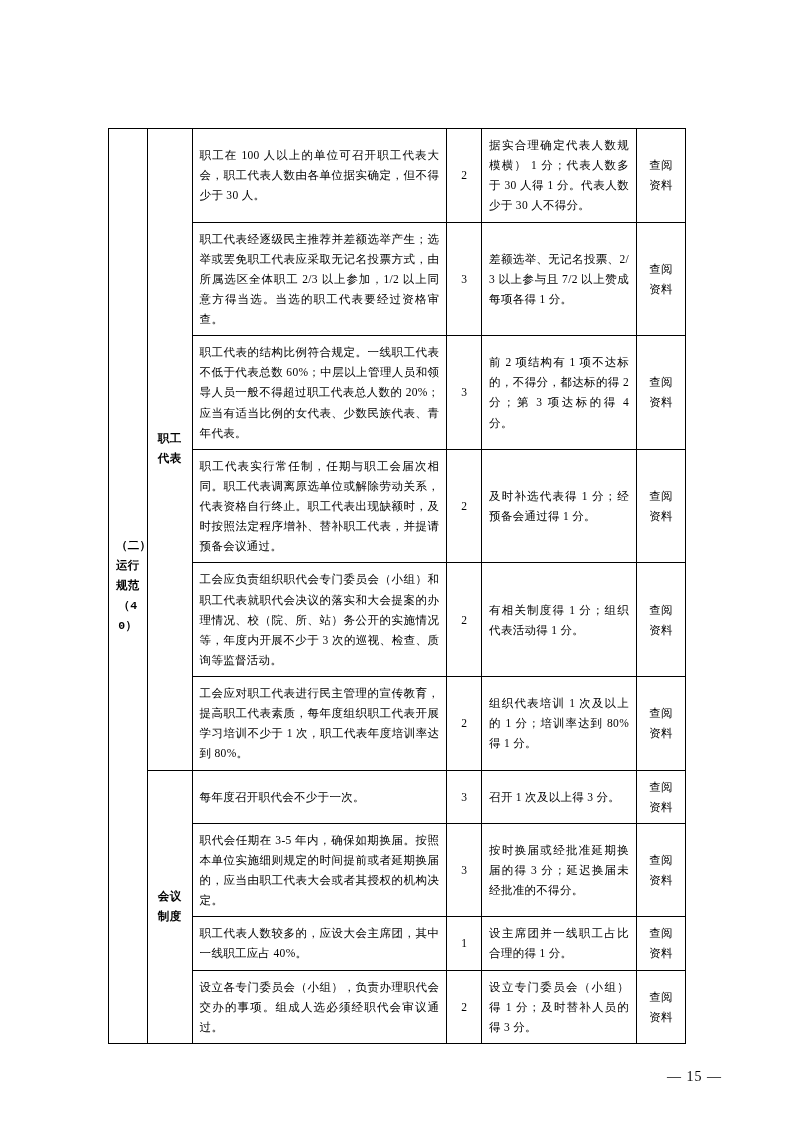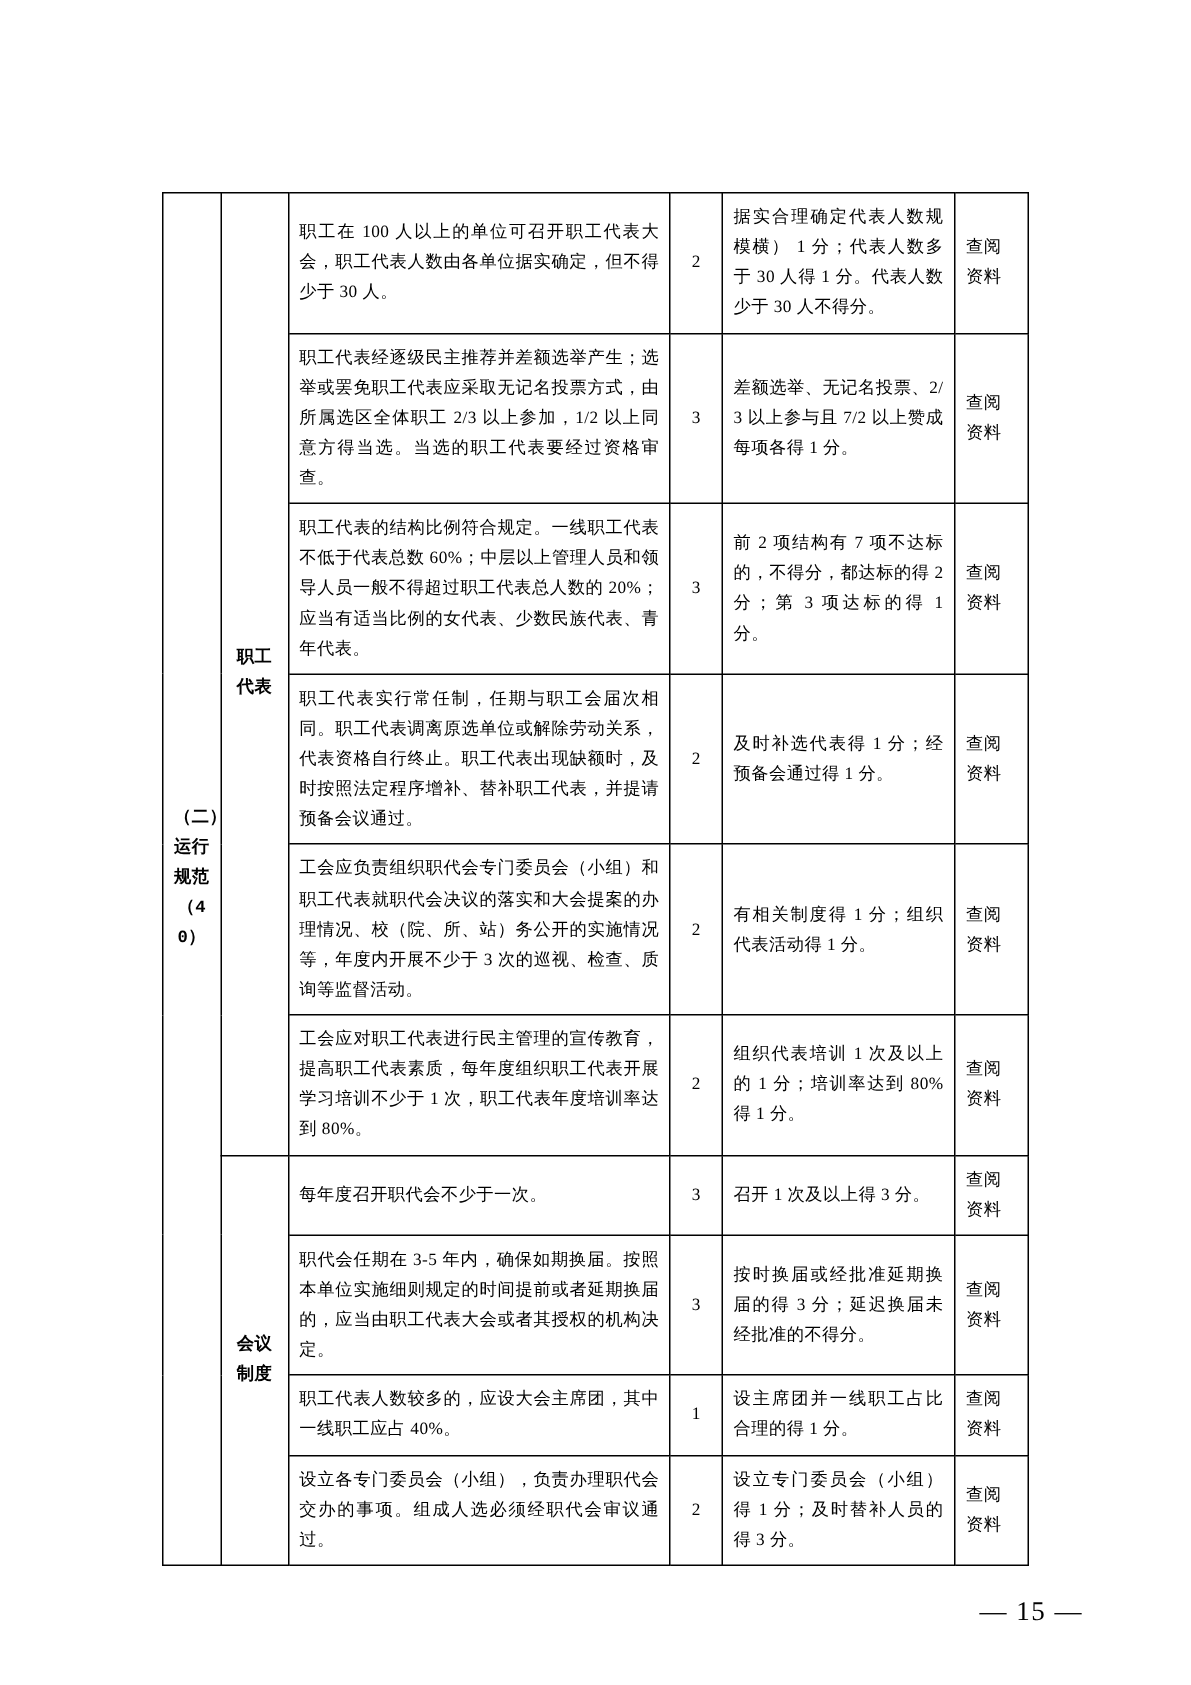--- a/index.html
+++ b/index.html
@@ -64,32 +64,32 @@
   td.score {
     text-align: center;
     font-size: 12px;
   }
   td.std {
     text-align: justify;
     text-justify: inter-ideograph;
     margin-top: 12px;
   }
   td.meth {
-    text-align: left;
+    text-align: center;
     line-height: 1.7;
   }
   .cat-inner {
     display: block;
     text-align: center;
   }
   .page-number {
     position: absolute;
     right: 72px;
     bottom: 38px;
-    font-size: 18px;
+    font-size: 14px;
     letter-spacing: 1px;
   }
 </style>
 </head>
 <body>
 
 <div class="page">
 
   <table class="assess">
     <colgroup>
@@ -118,21 +118,21 @@
       <tr>
         <td class="item">职工代表经逐级民主推荐并差额选举产生；选举或罢免职工代表应采取无记名投票方式，由所属选区全体职工 2/3 以上参加，1/2 以上同意方得当选。当选的职工代表要经过资格审查。</td>
         <td class="score">3</td>
         <td class="std">差额选举、无记名投票、2/3 以上参与且 7/2 以上赞成每项各得 1 分。</td>
         <td class="meth">查阅资料</td>
       </tr>
 
       <tr>
         <td class="item">职工代表的结构比例符合规定。一线职工代表不低于代表总数 60%；中层以上管理人员和领导人员一般不得超过职工代表总人数的 20%；应当有适当比例的女代表、少数民族代表、青年代表。</td>
         <td class="score">3</td>
-        <td class="std">前 2 项结构有 7 项不达标的，不得分，都达标的得 2 分；第 3 项达标的得 1 分。</td>
+        <td class="std">前 2 项结构有 1 项不达标的，不得分，都达标的得 2 分；第 3 项达标的得 4 分。</td>
         <td class="meth">查阅资料</td>
       </tr>
 
       <tr>
         <td class="item">职工代表实行常任制，任期与职工会届次相同。职工代表调离原选单位或解除劳动关系，代表资格自行终止。职工代表出现缺额时，及时按照法定程序增补、替补职工代表，并提请预备会议通过。</td>
         <td class="score">2</td>
         <td class="std">及时补选代表得 1 分；经预备会通过得 1 分。</td>
         <td class="meth">查阅资料</td>
       </tr>
 

